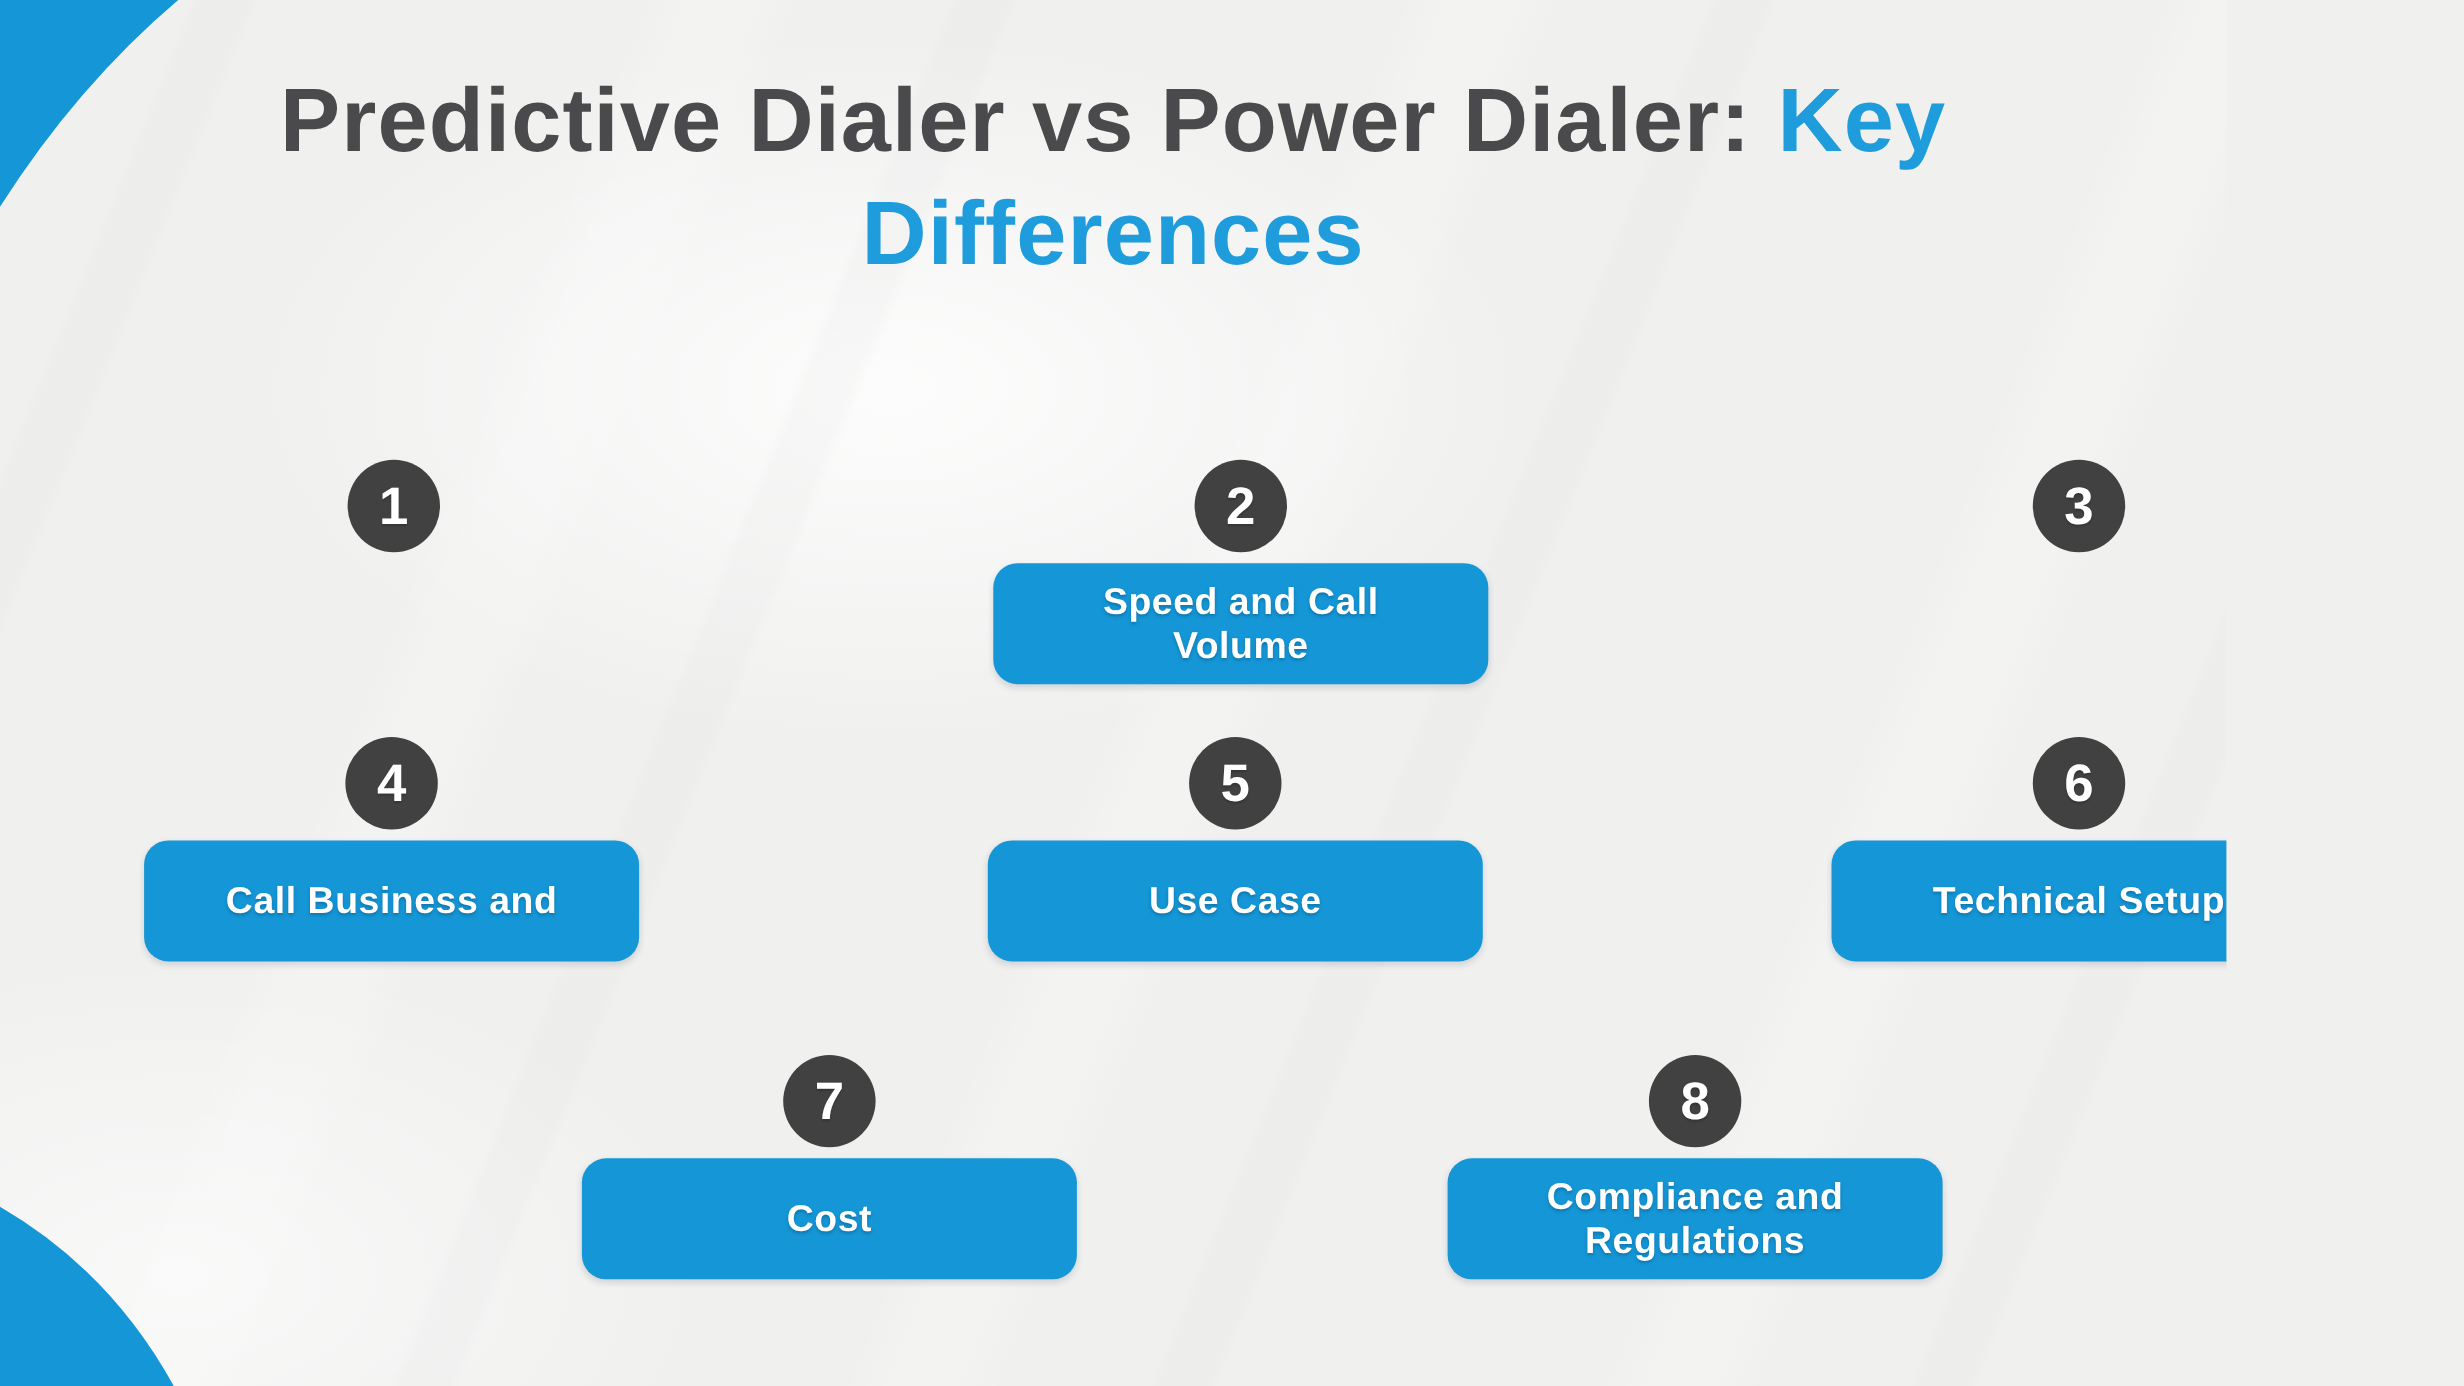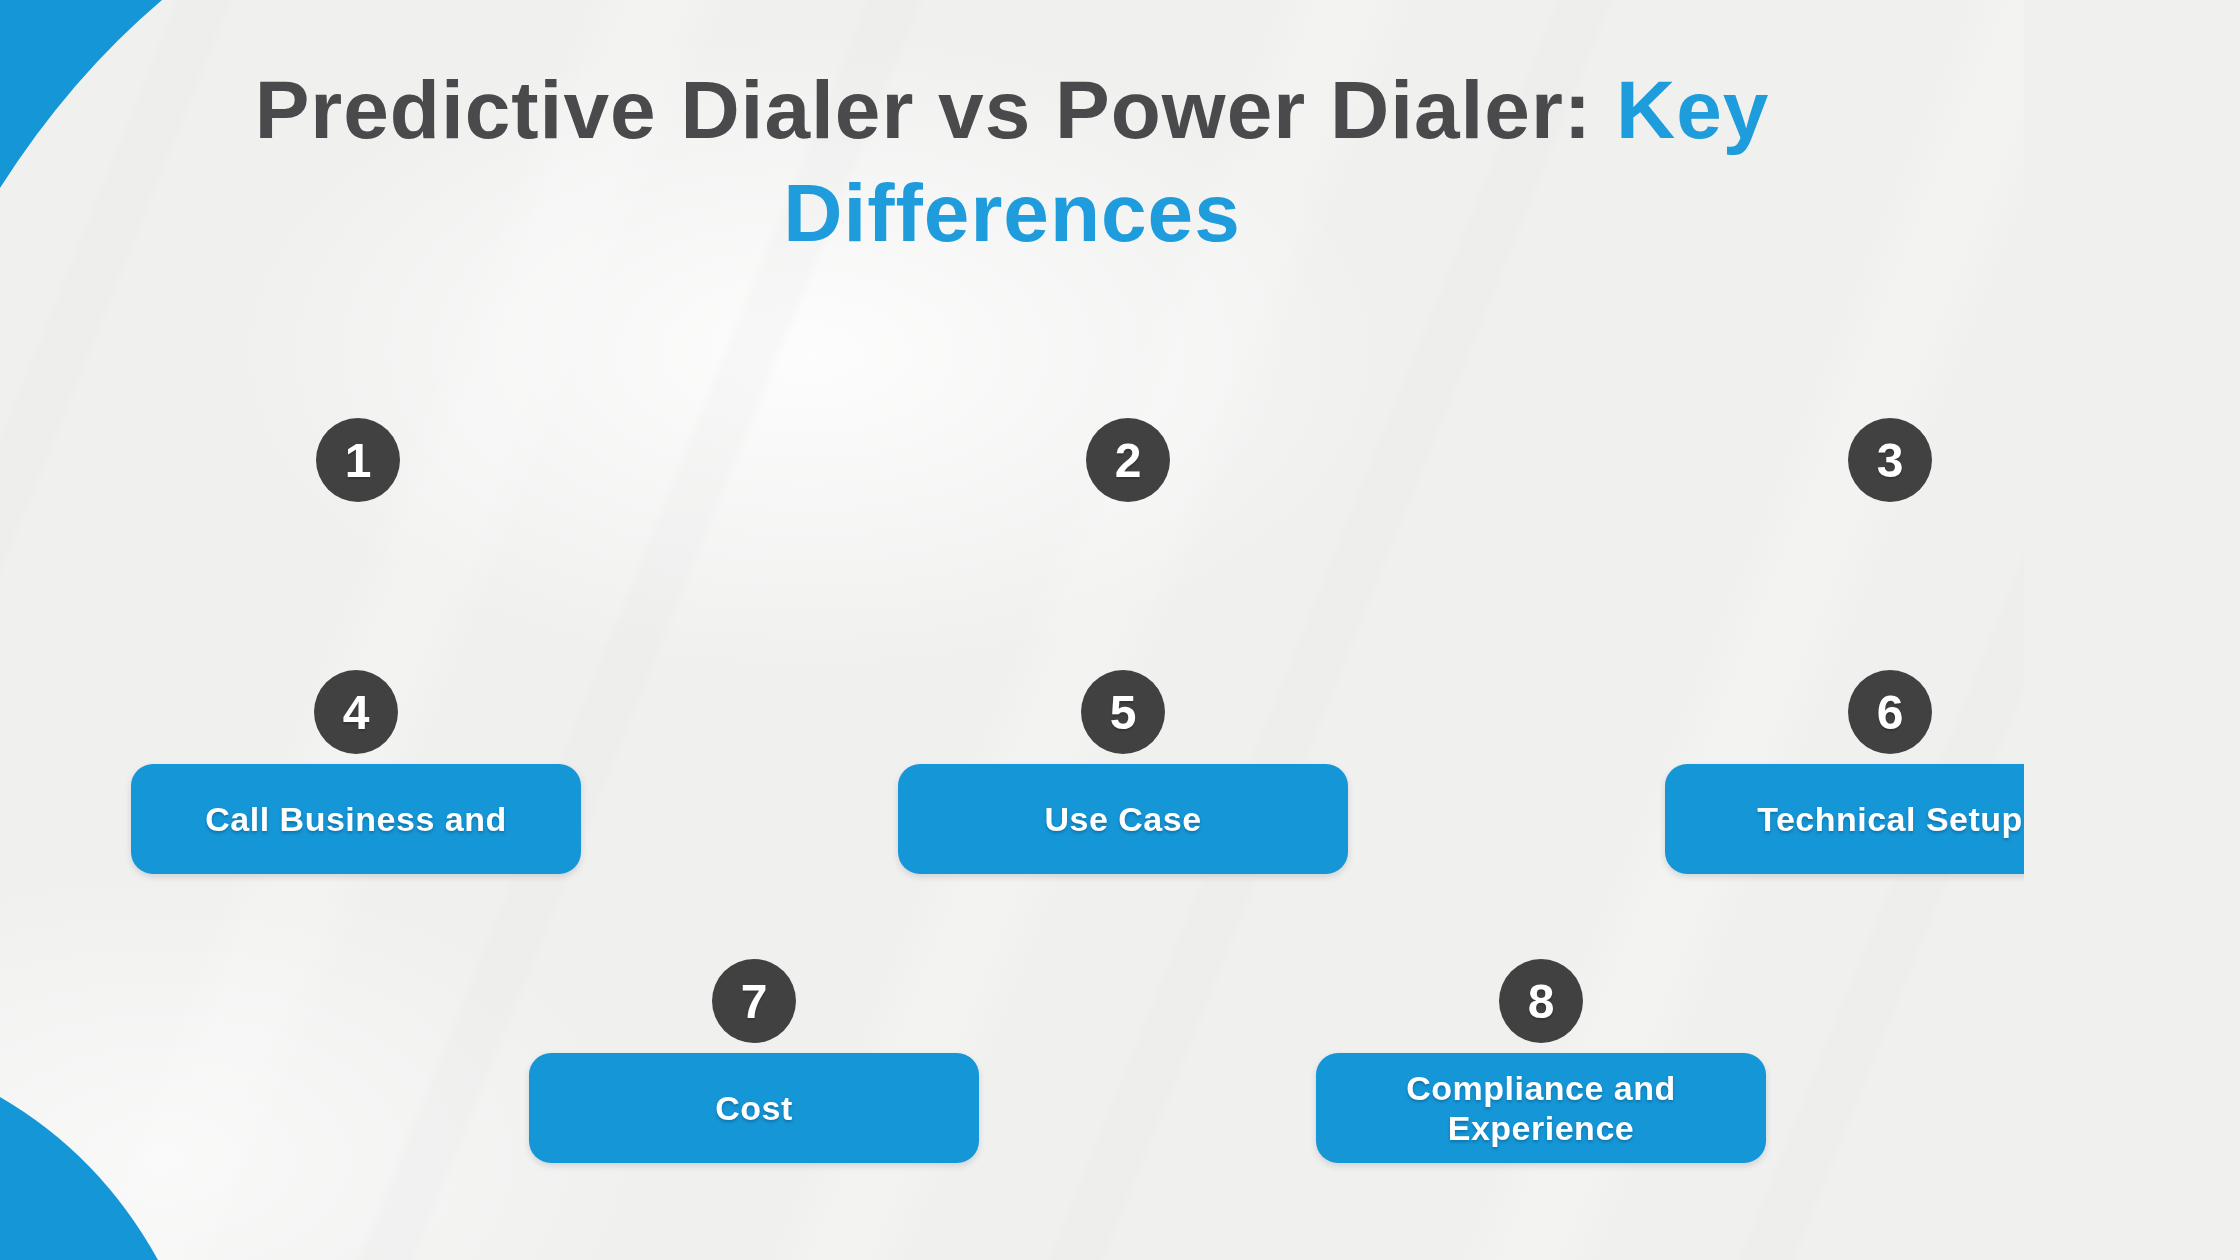--- a/index.html
+++ b/index.html
@@ -124,20 +124,24 @@
   <div class="item" id="item-1">
     <div class="badge">
       <span>1</span>
     </div>
   </div>
 
   <div class="item" id="item-2">
     <div class="badge">
       <span>2</span>
     </div>
+    <div class="pill">
+      <div class="pill-line">Speed and Call</div>
+      <div class="pill-line">Volume</div>
+    </div>
   </div>
 
   <div class="item" id="item-3">
     <div class="badge">
       <span>3</span>
     </div>
   </div>
 
   <div class="item" id="item-4">
     <div class="badge">
@@ -176,17 +180,17 @@
       <div class="pill-line"></div>
     </div>
   </div>
 
   <div class="item" id="item-8">
     <div class="badge">
       <span>8</span>
     </div>
     <div class="pill">
       <div class="pill-line">Compliance and</div>
-      <div class="pill-line">Experience</div>
+      <div class="pill-line">Regulations</div>
     </div>
   </div>
 
 </div>
 
 </body></html>

